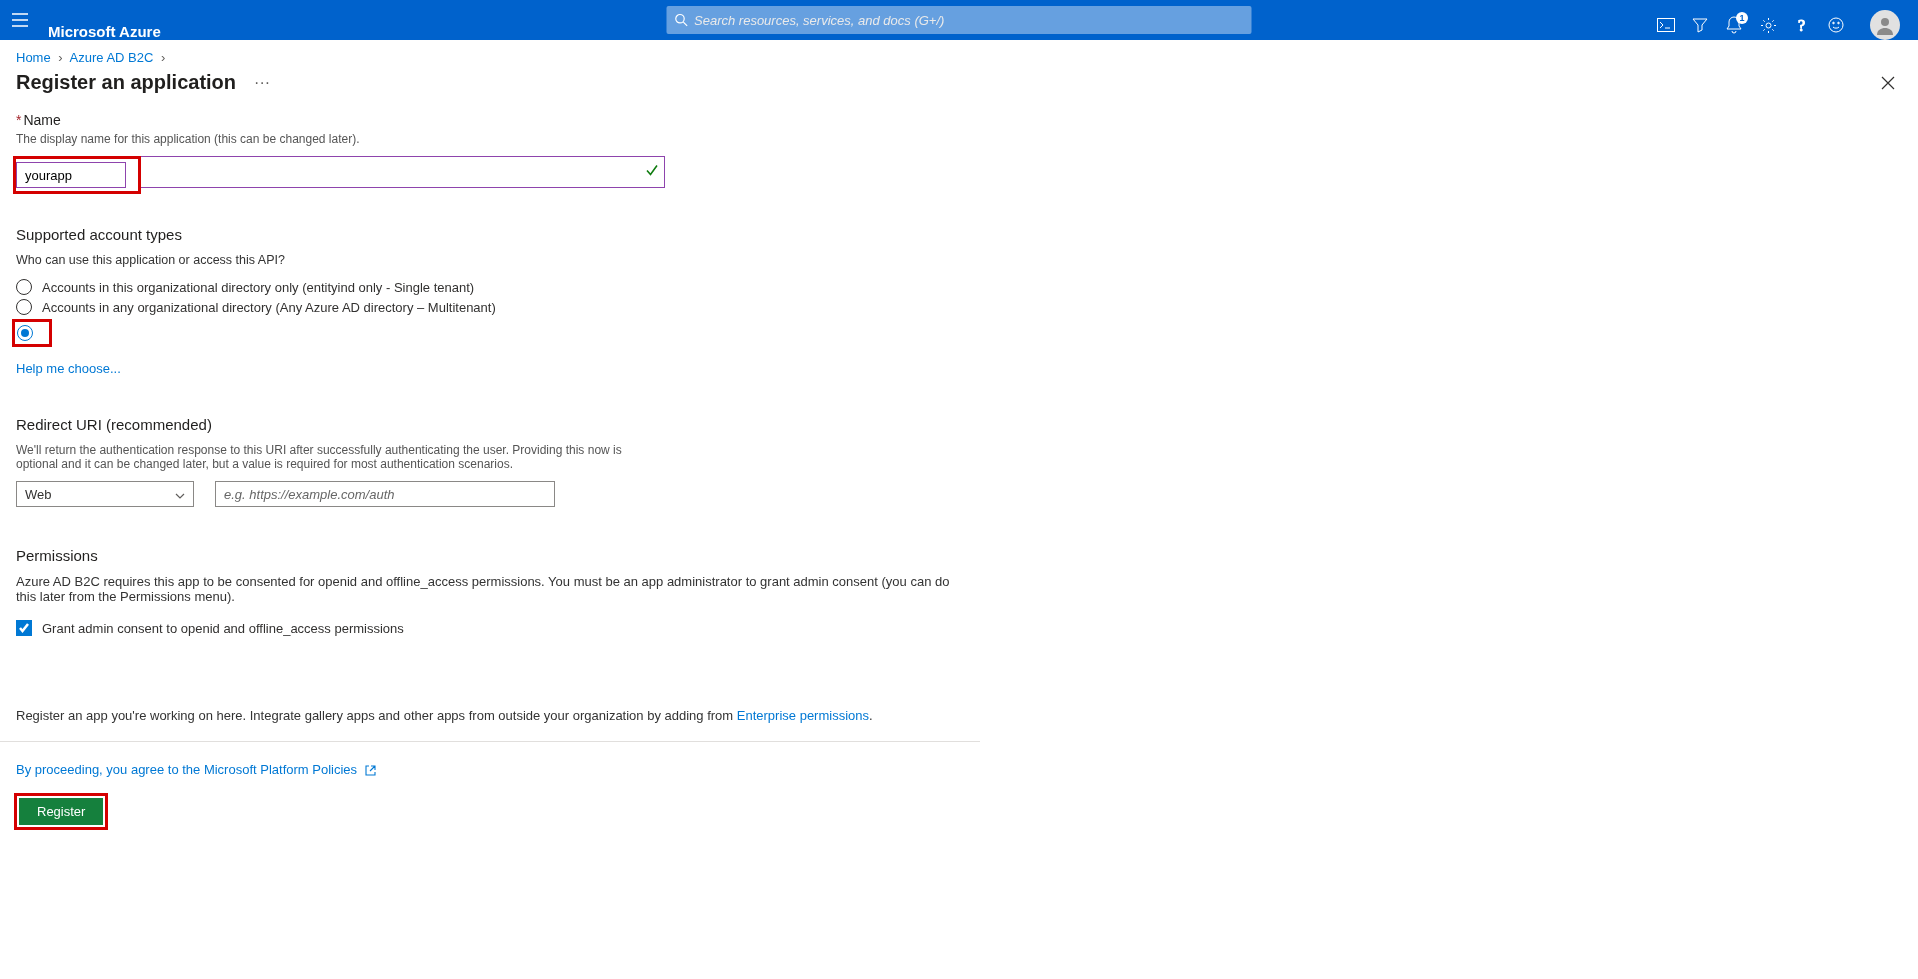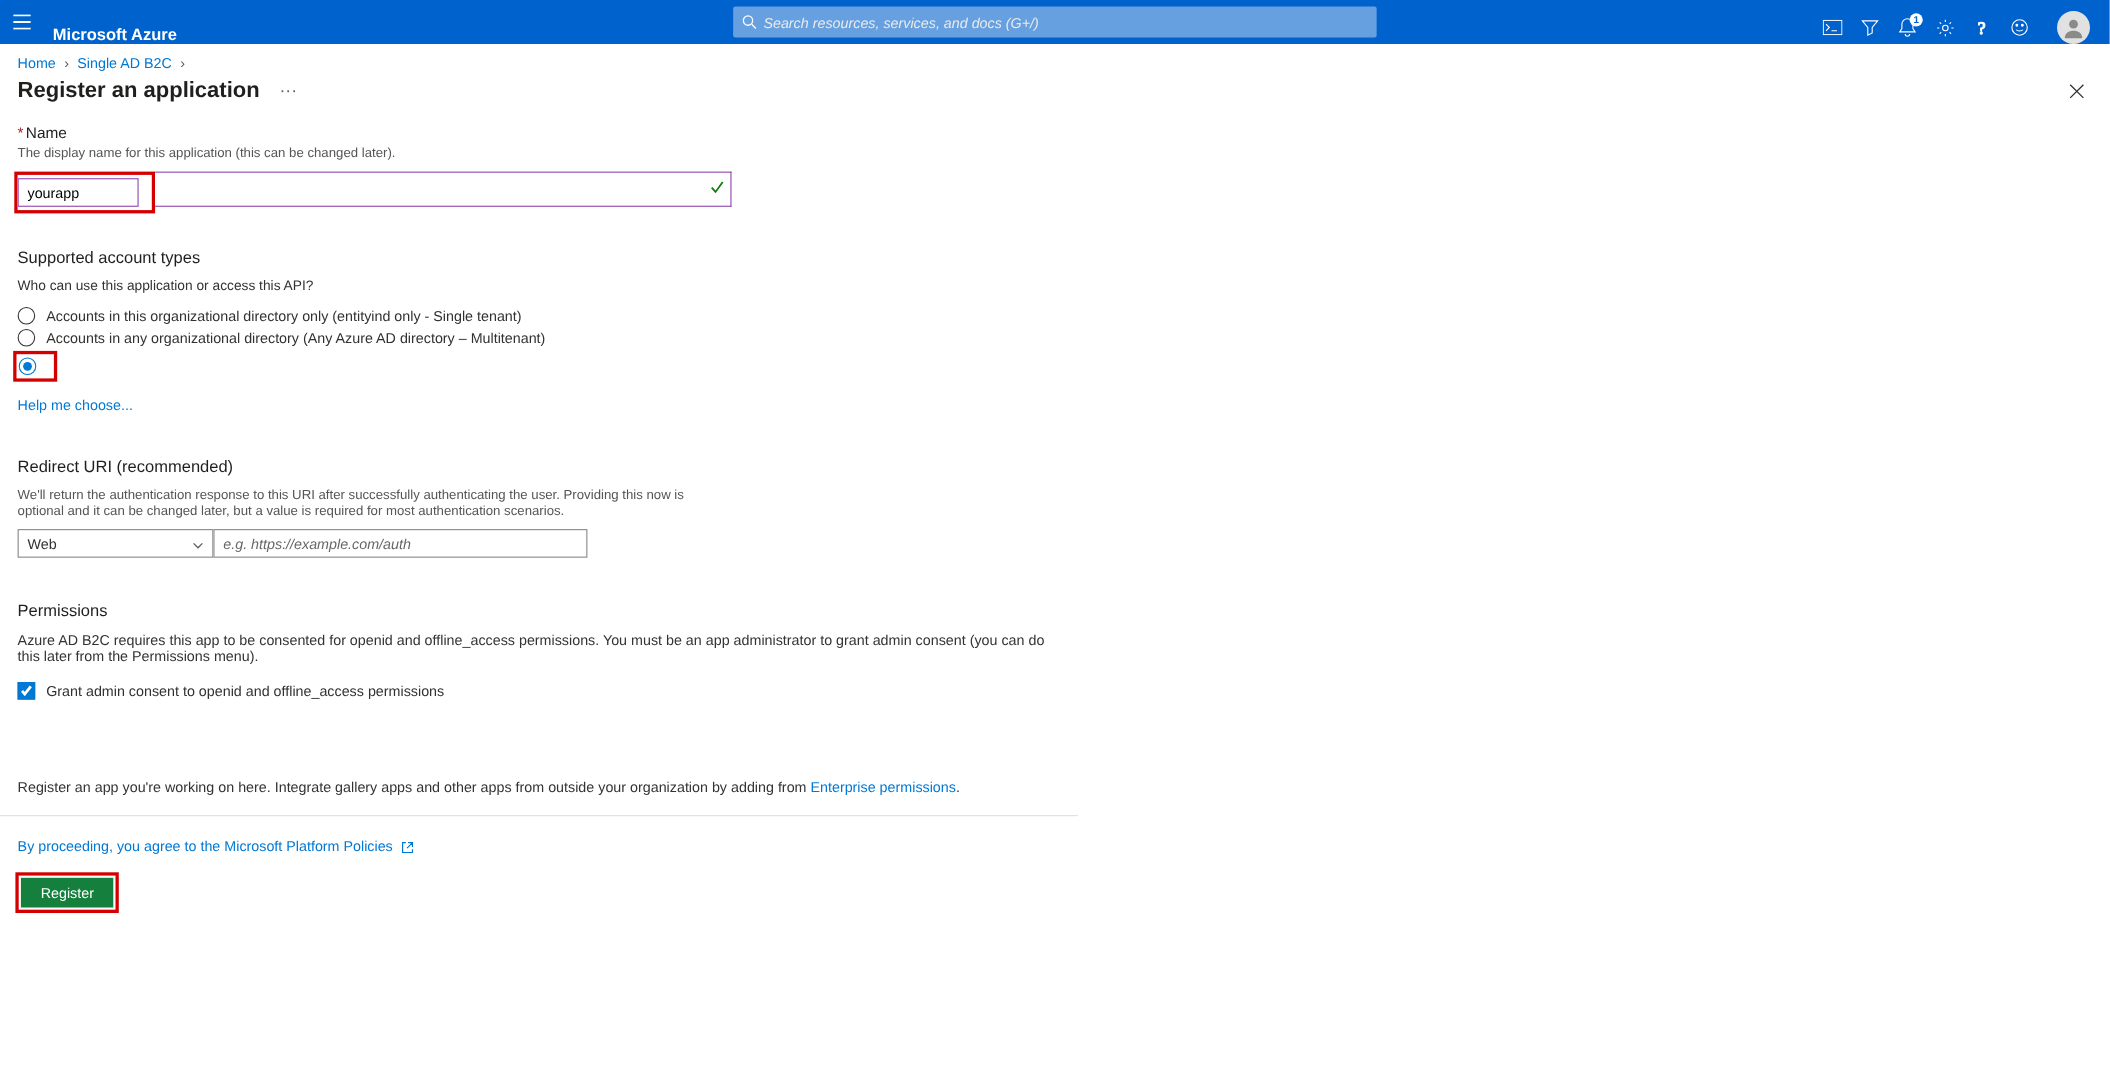--- a/index.html
+++ b/index.html
@@ -51,21 +51,21 @@
 
   .radio-row { display:flex; align-items:center; margin:4px 0; font-size:13px; }
   .radio { width:16px; height:16px; border:1.5px solid #323130; border-radius:50%; margin-right:10px; display:inline-flex; align-items:center; justify-content:center; flex-shrink:0; }
   .radio.selected { border-color:#0078d4; }
   .radio.selected::after { content:""; width:8px; height:8px; background:#0078d4; border-radius:50%; }
   .hl-radio { border:3px solid #d40000; display:inline-block; padding:2px 6px 2px 2px; margin-left:-4px; }
 
   .link { color:#0078d4; text-decoration:none; cursor:pointer; font-size:13px; }
   .help-link { display:inline-block; margin-top:14px; }
 
-  .redirect-row { display:flex; gap:0; margin-top:4px; }
+  .redirect-row { display:flex; gap:21px; margin-top:4px; }
   .select { width:178px; height:26px; border:1px solid #8a8886; padding:0 8px; font-size:13px; display:flex; align-items:center; justify-content:space-between; cursor:pointer; background:#fff; }
   .uri-input { width:340px; height:26px; border:1px solid #8a8886; padding:0 8px; font-size:13px; outline:none; font-style:italic; color:#666; }
   .uri-input::placeholder { font-style: italic; color:#666; }
   
   .perm-desc { font-size:13px; color:#333; margin:8px 0 16px 0; }
   .check-row { display:flex; align-items:center; font-size:13px; }
   .checkbox { width:16px; height:16px; background:#0078d4; border:1px solid #0078d4; margin-right:10px; display:flex; align-items:center; justify-content:center; flex-shrink:0; }
   .checkbox svg { stroke:#fff; stroke-width:2.5; fill:none; }
 
   .footnote { font-size:13px; color:#333; margin-top:72px; margin-bottom:18px; }
@@ -137,21 +137,21 @@
           <circle cx="10" cy="7" r="4"></circle>
           <path d="M2 20c0-5 4-7 8-7s8 2 8 7z"></path>
         </svg>
       </div>
   </div>
 </div>
 
 <div class="crumb">
   <a>Home</a>
   <span class="sep">›</span>
-  <a>Single AD B2C</a>
+  <a>Azure AD B2C</a>
   <span class="sep">›</span>
 </div>
 
 <div class="page-head">
   <div class="page-title">Register an application</div>
   <div class="dots">···</div>
   <div class="close-x">
     <svg width="14" height="14" viewBox="0 0 14 14">
         <path d="M1 1l12 12M13 1L1 13" stroke="#323130" stroke-width="1.2"></path>
       </svg>

